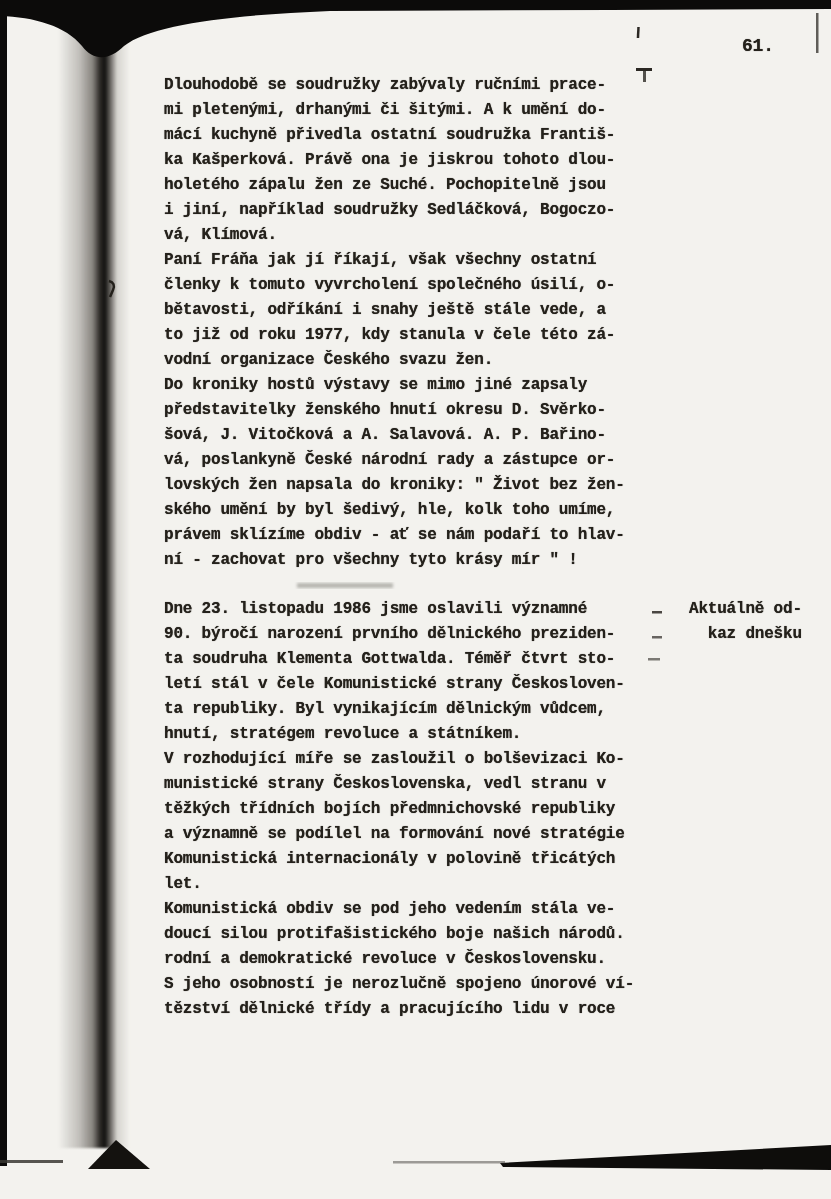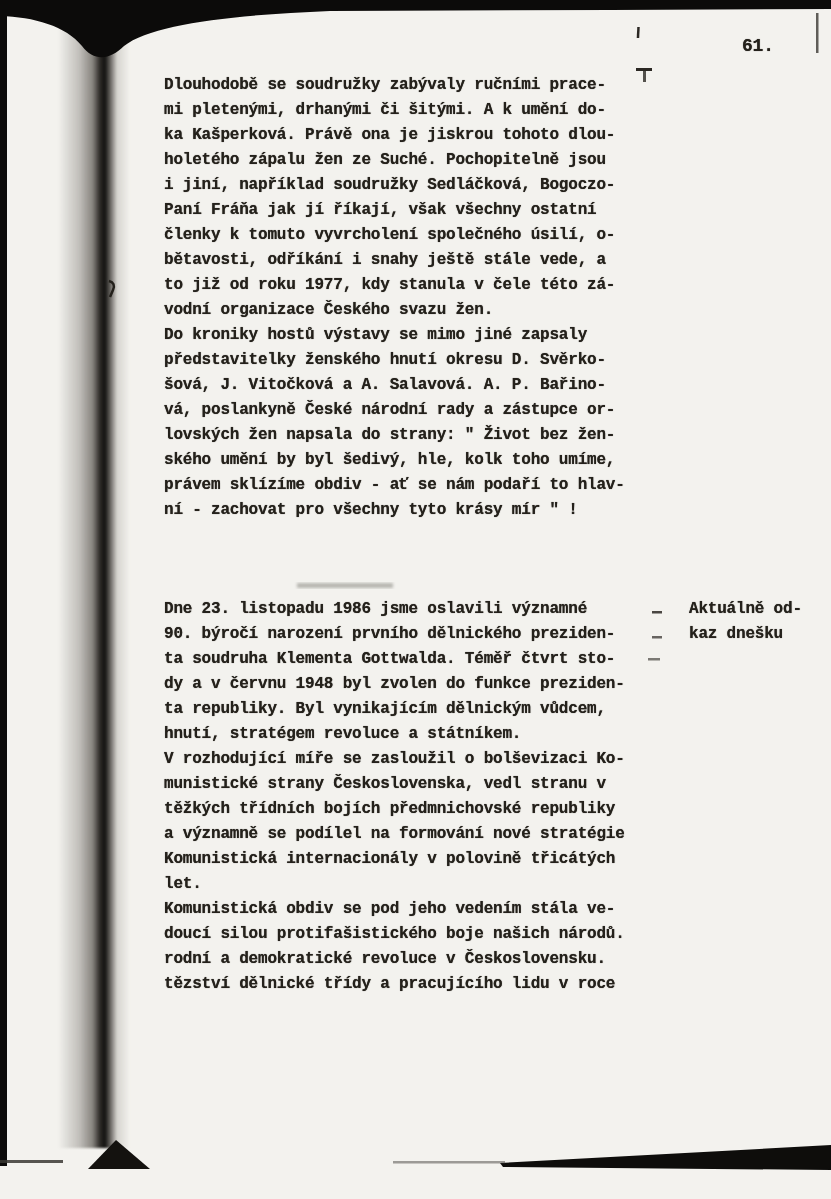--- a/index.html
+++ b/index.html
@@ -17,21 +17,21 @@
     letter-spacing:-0.2px;
     text-shadow:0 0 0.8px rgba(35,30,25,0.85);
   }
   .tline{height:25px;line-height:25px;white-space:pre;}
   #page-number{
     position:absolute;left:742px;top:20px;
     font-size:18px;line-height:20px;margin-top:16px;
   }
   #text-block-1{position:absolute;left:164px;top:73px;}
   #text-block-2{position:absolute;left:164px;top:597px;}
-  #margin-note{position:absolute;left:689px;top:597px;}
+  #margin-note{position:absolute;left:689px;top:597px;text-align:right;}
   #binding-shadow{
     position:absolute;left:58px;top:8px;width:72px;height:1140px;
     background:linear-gradient(to right,
       rgba(120,116,110,0) 0%,
       rgba(110,106,100,0.38) 30%,
       rgba(70,66,60,0.62) 48%,
       rgba(30,28,24,0.92) 58%,
       rgba(12,11,9,0.98) 65%,
       rgba(45,42,38,0.75) 72%,
       rgba(130,126,118,0.25) 82%,
@@ -43,54 +43,57 @@
 </head>
 <body>
 
 <div id="scan-page">
 
   <div id="binding-shadow"></div>
 
   <div id="text-block-1" class="typew">
       <div class="tline">Dlouhodobě se soudružky zabývaly ručními prace-</div>
       <div class="tline">mi pletenými, drhanými či šitými. A k umění do-</div>
+      <div class="tline">mácí kuchyně přivedla ostatní soudružka Františ-</div>
       <div class="tline">ka Kašperková. Právě ona je jiskrou tohoto dlou-</div>
       <div class="tline">holetého zápalu žen ze Suché. Pochopitelně jsou</div>
       <div class="tline">i jiní, například soudružky Sedláčková, Bogoczo-</div>
+      <div class="tline">vá, Klímová.</div>
       <div class="tline">Paní Fráňa jak jí říkají, však všechny ostatní</div>
       <div class="tline">členky k tomuto vyvrcholení společného úsilí, o-</div>
       <div class="tline">bětavosti, odříkání i snahy ještě stále vede, a</div>
       <div class="tline">to již od roku 1977, kdy stanula v čele této zá-</div>
       <div class="tline">vodní organizace Českého svazu žen.</div>
       <div class="tline">Do kroniky hostů výstavy se mimo jiné zapsaly</div>
       <div class="tline">představitelky ženského hnutí okresu D. Svěrko-</div>
       <div class="tline">šová, J. Vitočková a A. Salavová. A. P. Bařino-</div>
       <div class="tline">vá, poslankyně České národní rady a zástupce or-</div>
-      <div class="tline">lovských žen napsala do strany: " Život bez žen-</div>
+      <div class="tline">lovských žen napsala do kroniky: " Život bez žen-</div>
       <div class="tline">ského umění by byl šedivý, hle, kolk toho umíme,</div>
       <div class="tline">právem sklízíme obdiv - ať se nám podaří to hlav-</div>
       <div class="tline">ní - zachovat pro všechny tyto krásy mír " !</div>
     </div>
 
   <div id="text-block-2" class="typew">
       <div class="tline">Dne 23. listopadu 1986 jsme oslavili významné</div>
       <div class="tline">90. býročí narození prvního dělnického preziden-</div>
       <div class="tline">ta soudruha Klementa Gottwalda. Téměř čtvrt sto-</div>
-      <div class="tline">dy a v červnu 1948 byl zvolen do funkce preziden-</div>
+      <div class="tline">letí stál v čele Komunistické strany Českosloven-</div>
       <div class="tline">ta republiky. Byl vynikajícím dělnickým vůdcem,</div>
       <div class="tline">hnutí, stratégem revoluce a státníkem.</div>
       <div class="tline">V rozhodující míře se zasloužil o bolševizaci Ko-</div>
       <div class="tline">munistické strany Československa, vedl stranu v</div>
       <div class="tline">těžkých třídních bojích předmnichovské republiky</div>
       <div class="tline">a významně se podílel na formování nové stratégie</div>
       <div class="tline">Komunistická internacionály v polovině třicátých</div>
       <div class="tline">let.</div>
       <div class="tline">Komunistická obdiv se pod jeho vedením stála ve-</div>
       <div class="tline">doucí silou protifašistického boje našich národů.</div>
       <div class="tline">rodní a demokratické revoluce v Československu.</div>
+      <div class="tline">S jeho osobností je nerozlučně spojeno únorové ví-</div>
       <div class="tline">tězství dělnické třídy a pracujícího lidu v roce</div>
     </div>
 
   <div id="margin-note" class="typew">
     <div class="tline">Aktuálně od-</div>
     <div class="tline">kaz dnešku</div>
   </div>
 
   <div id="page-number" class="typew">61.</div>
 

